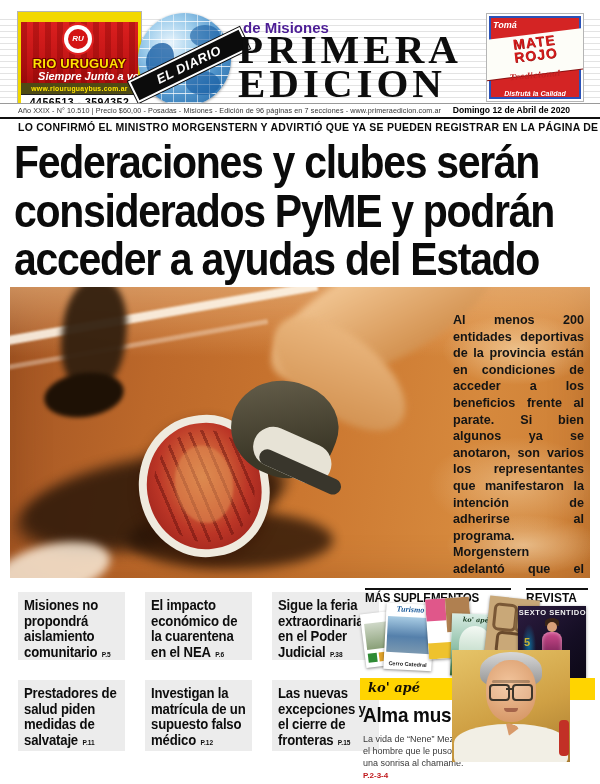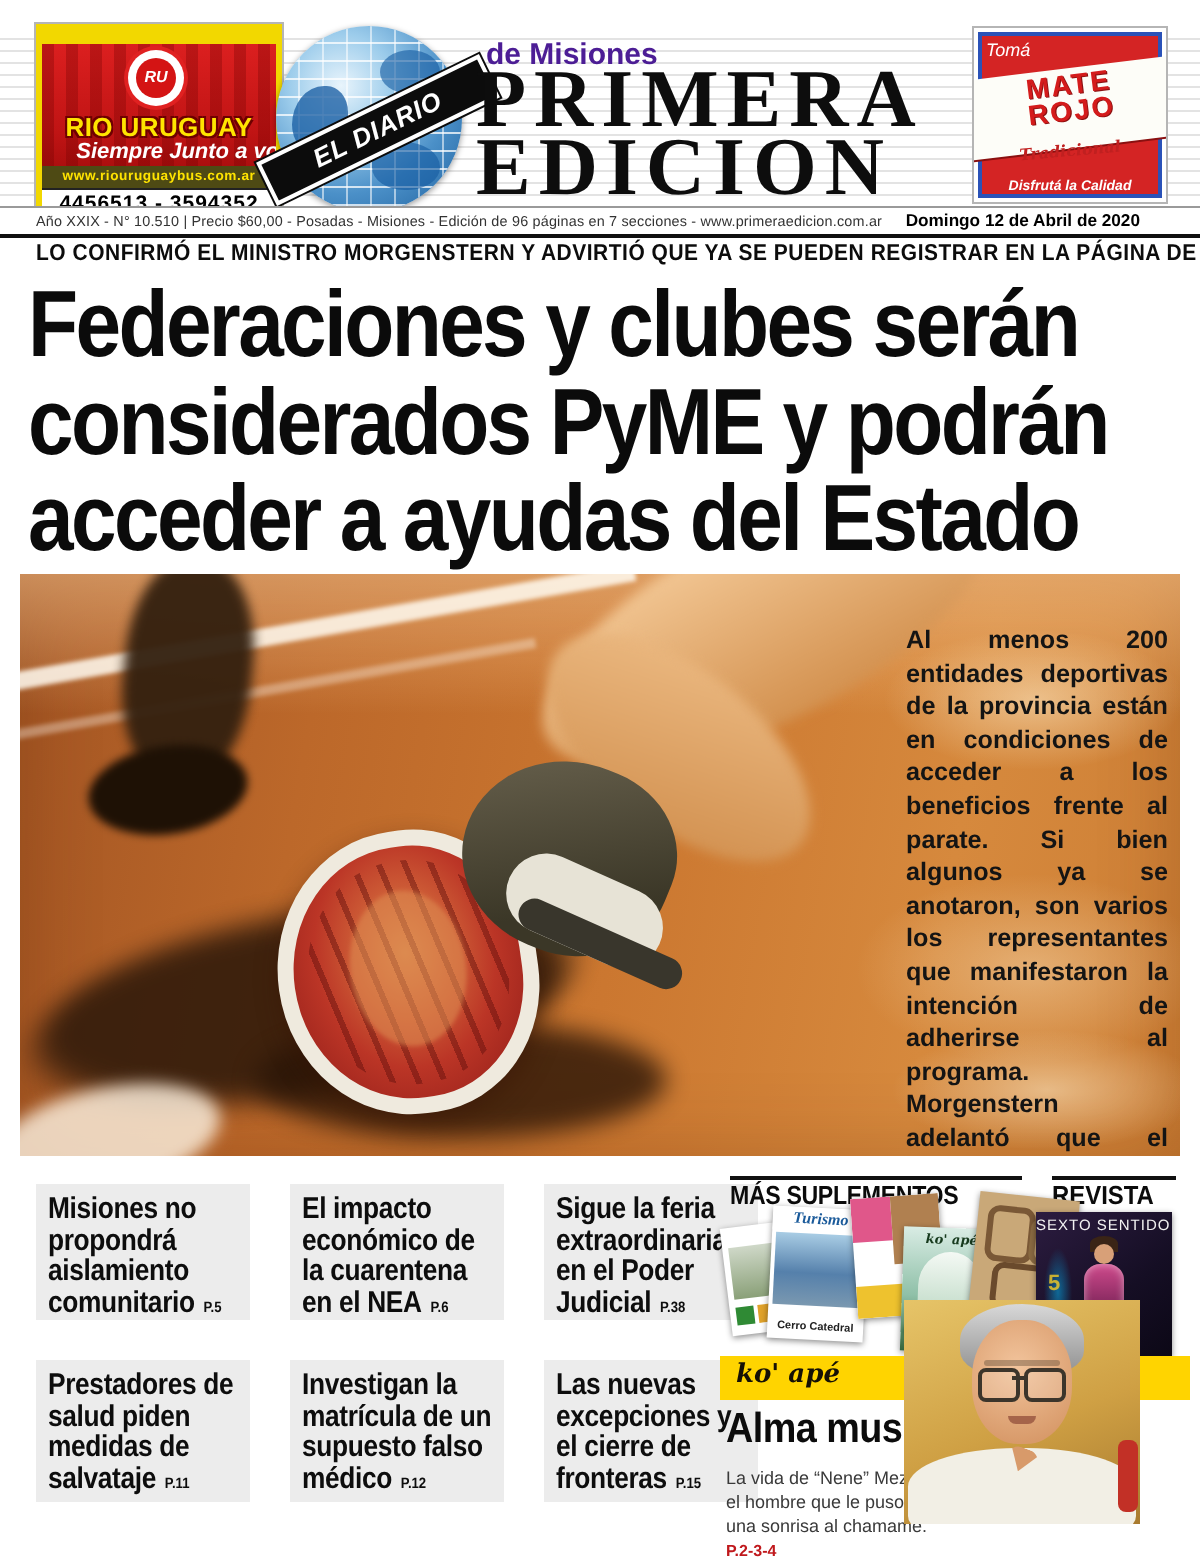--- a/index.html
+++ b/index.html
@@ -43,21 +43,21 @@
   .ribbon{left:127px;top:53px;width:120px;height:20px;background:#0c0c0c;border:2px solid #fff;
     box-shadow:0 0 0 1px #0c0c0c;transform:rotate(-26deg);color:#fff;text-align:center;
     font-size:13px;font-weight:900;font-style:italic;line-height:20px;letter-spacing:.5px;}
   .region{left:243px;top:19px;font-size:15px;font-weight:bold;color:#4c1d95;}
   .nameplate{left:238px;top:32px;width:246px;font-family:"Liberation Serif",serif;
     font-weight:bold;color:#0d0d0d;font-size:41px;line-height:34px;letter-spacing:4px;}
 
   
   .mate-ad{left:487px;top:14px;width:96px;height:87px;background:#d42424;
     box-shadow:0 0 0 1px #b5b5b5, inset 0 0 0 2px #fff, inset 0 0 0 4px #2a52b8;overflow:hidden;text-align:center;}
-  .mate-top{position:absolute;left:6px;top:6px;font-size:9px;font-style:italic;font-weight:normal;color:#fff;}
+  .mate-top{position:absolute;left:6px;top:6px;font-size:9px;font-style:italic;font-weight:bold;color:#fff;}
   .mate-ribbon{position:absolute;left:-6px;top:20px;width:110px;height:40px;background:#fdfdf8;
     transform:rotate(-7deg);box-shadow:0 1px 0 #8a1010;}
   .mate-name{position:absolute;left:0;top:22px;width:100%;transform:rotate(-7deg);
     color:#d41c1c;font-weight:900;font-size:14px;line-height:13px;letter-spacing:1px;
     text-shadow:.5px .5px 0 #8a1010;}
   .mate-script{position:absolute;left:0;top:56px;width:100%;transform:rotate(-5deg);
     font-family:"DejaVu Serif",serif;font-style:italic;font-size:8px;color:#c02020;font-weight:bold;}
   .mate-slogan{position:absolute;left:0;bottom:4px;width:100%;color:#fff;
     font-size:7px;font-weight:bold;font-style:italic;}
 
@@ -160,22 +160,22 @@
   .cv4 .t{position:absolute;left:0;top:2px;width:100%;text-align:center;
     font-family:"DejaVu Serif",serif;font-style:italic;font-size:6.5px;color:#173a1e;font-weight:bold;}
   .cv4 .frond{position:absolute;left:2px;bottom:2px;width:44px;height:16px;border-radius:50%;background:#1e4a26;filter:blur(1px);}
   .cv5{left:124px;top:10px;width:50px;height:60px;transform:rotate(6deg);background:#c9a878;}
   .cv5 i{position:absolute;border:3px solid #7a5836;border-radius:6px;}
   .cv5 .f1{left:5px;top:6px;width:18px;height:22px;}
   .cv5 .f2{left:27px;top:10px;width:16px;height:18px;border-color:#8a6a42;}
   .cv5 .f3{left:10px;top:34px;width:22px;height:18px;border-color:#6a4a2c;}
   .revista{left:155px;top:18px;width:68px;height:72px;transform:rotate(0deg);
     background:linear-gradient(140deg,#2c1c40 0,#150e24 60%,#0c0816 100%);}
-  .revista .ttl{position:absolute;left:0;top:3px;width:100%;text-align:left;color:#f2f2f2;
-    font-size:7.5px;line-height:8px;font-weight:400;letter-spacing:.5px;}
+  .revista .ttl{position:absolute;left:0;top:3px;width:100%;text-align:right;color:#f2f2f2;
+    font-size:7.5px;line-height:8px;font-weight:700;letter-spacing:.5px;}
   .revista .glow{position:absolute;left:4px;top:18px;width:14px;height:44px;
     background:radial-gradient(closest-side,rgba(0,190,255,.5),transparent);}
   .revista .num{position:absolute;left:6px;top:30px;color:#e8c42a;font-size:11px;font-weight:bold;opacity:.85;}
   .revista .head{position:absolute;left:29px;top:16px;width:10px;height:10px;border-radius:50%;background:#d8a078;}
   .revista .hair{position:absolute;left:27px;top:12px;width:14px;height:8px;border-radius:50% 50% 0 0;background:#3a2416;}
   .revista .dress{position:absolute;left:24px;top:26px;width:20px;height:42px;border-radius:8px 8px 4px 4px;
     background:linear-gradient(180deg,#cf4a8c 0,#7a2458 55%,#401436 100%);box-shadow:inset 0 0 4px rgba(255,255,255,.5);}
   .koape-bar{position:absolute;left:-3px;top:90px;width:235px;height:22px;background:#ffd400;}
   .koape-label{position:absolute;left:8px;top:2px;font-family:"DejaVu Serif",serif;
     font-style:italic;font-weight:bold;font-size:13px;color:#151005;}

